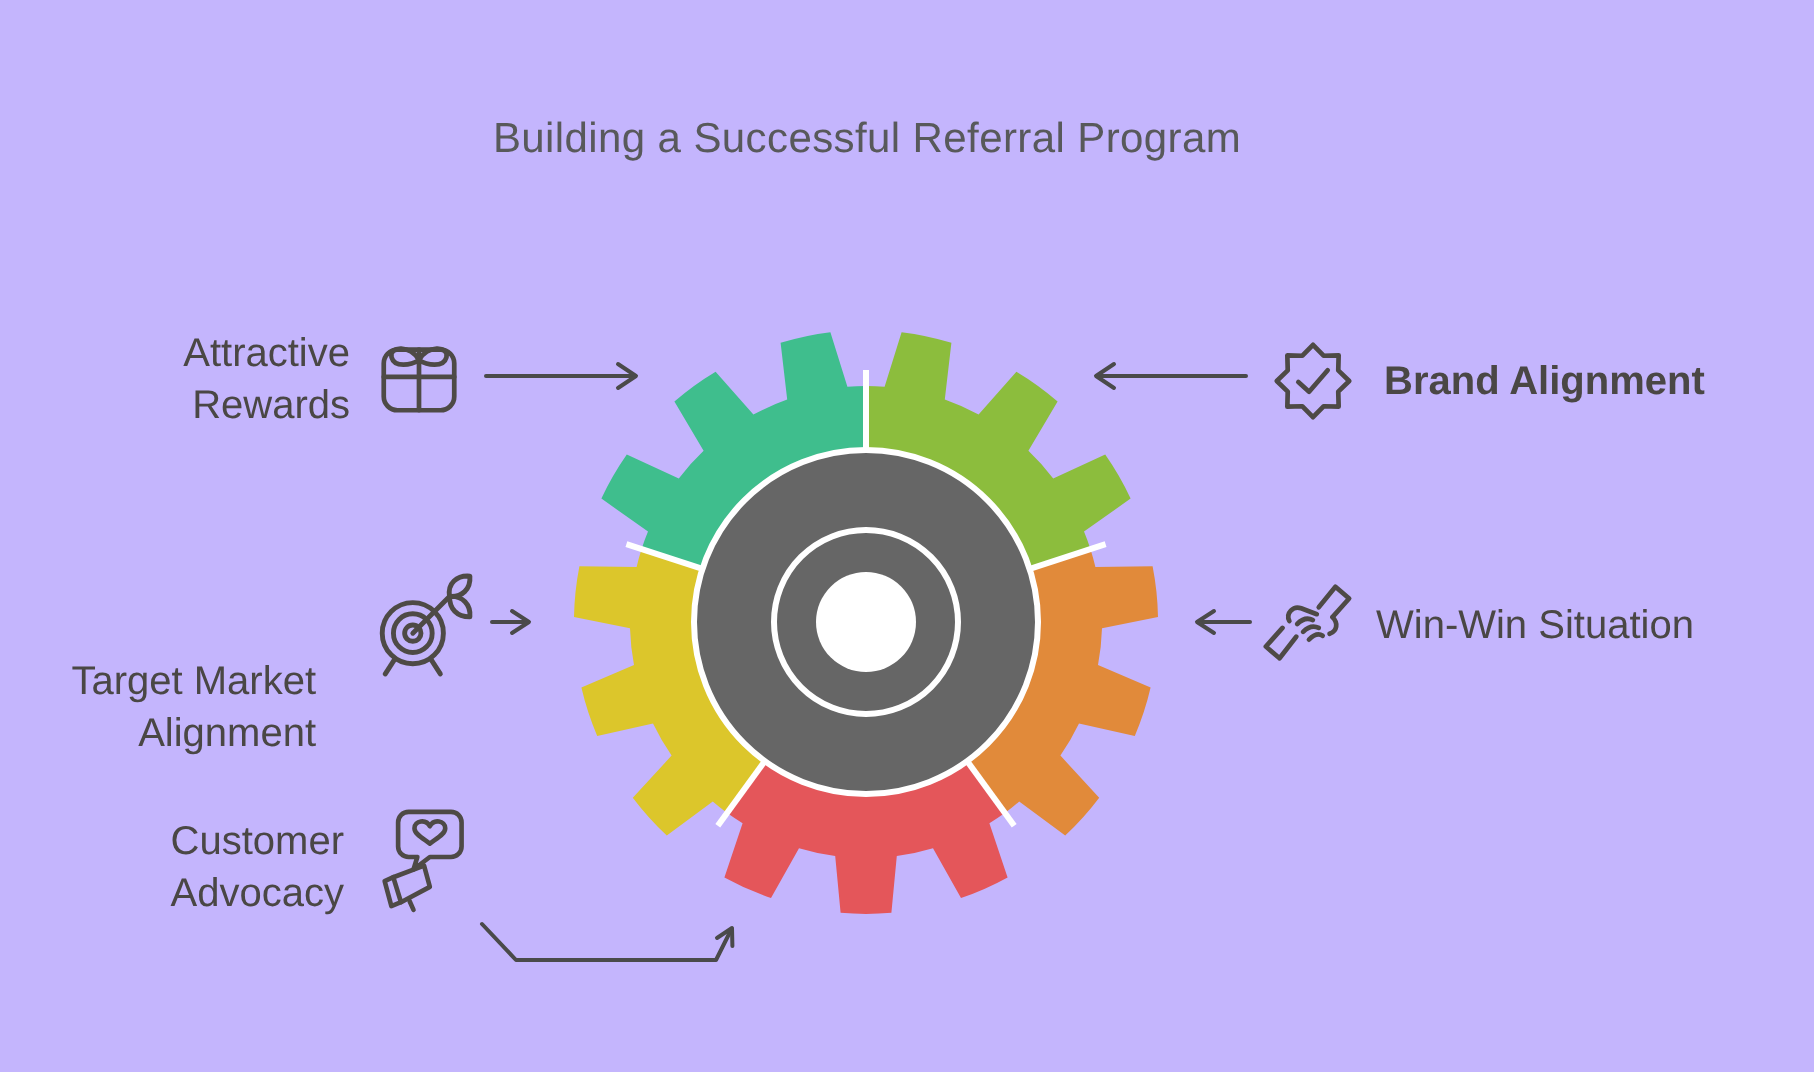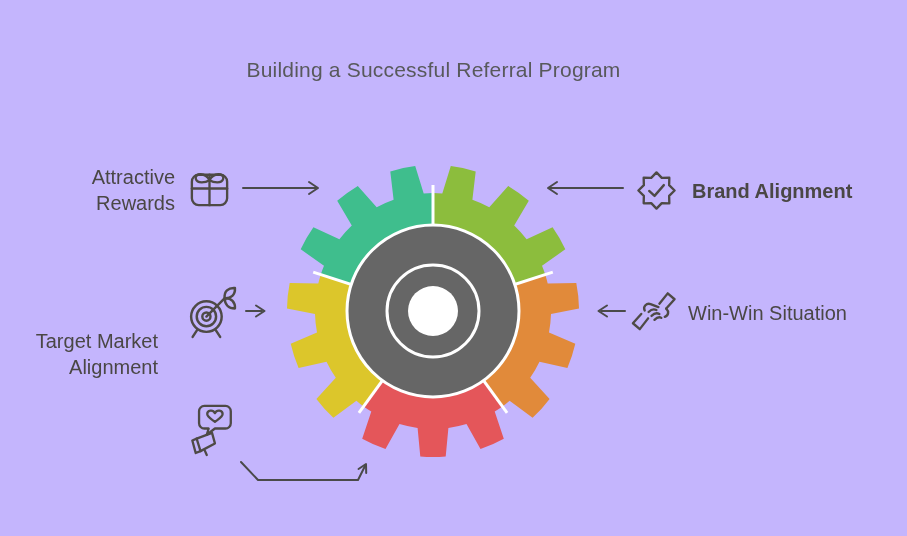--- a/index.html
+++ b/index.html
@@ -90,20 +90,24 @@
       <path d="M31 17 L39.5 6.5 L46.5 12.5 L38 22"></path>
       <path d="M19.5 32 L11 43 L4 37 L12.5 27.5"></path>
       <path d="M16 24 C14 20 18 16 22 17.5 L30 20.5"></path>
       <path d="M38 22 C41 25 40.5 29 36.5 30.5"></path>
       <path d="M20 25.5 Q24 21.5 28 23.5"></path>
       <path d="M23 29.5 Q27 25.5 31 27.5"></path>
       <path d="M26 33.5 Q30 29.5 33 31.5"></path>
     </svg>
   </div>
 
+  <div class="label right-al" style="left:37px;top:408px;width:135px;">
+    <div>Customer</div>
+    <div>Advocacy</div>
+  </div>
   <div class="icon" style="left:188px;top:401px;">
     <svg width="50" height="56" viewBox="0 0 52 58">
       <path d="M17 5 H39 A5.5 5.5 0 0 1 44.5 10.5 V23 A5.5 5.5 0 0 1 39 28.5 H28 L19.5 35 L21.5 28.5 H17 A5.5 5.5 0 0 1 11.5 23 V10.5 A5.5 5.5 0 0 1 17 5 Z"></path>
       <path d="M28 12.5 C26 8.5 20 9.5 20 13.5 C20 16.5 24 18.5 28 21.5 C32 18.5 36 16.5 36 13.5 C36 9.5 30 8.5 28 12.5 Z"></path>
       <path d="M25 33 L9 39 L13 52 L28 44 Z"></path>
       <path d="M9 39 L4.5 41 L8 54 L13 52"></path>
       <path d="M17.5 51.5 L19.5 56"></path>
     </svg>
   </div>
 

